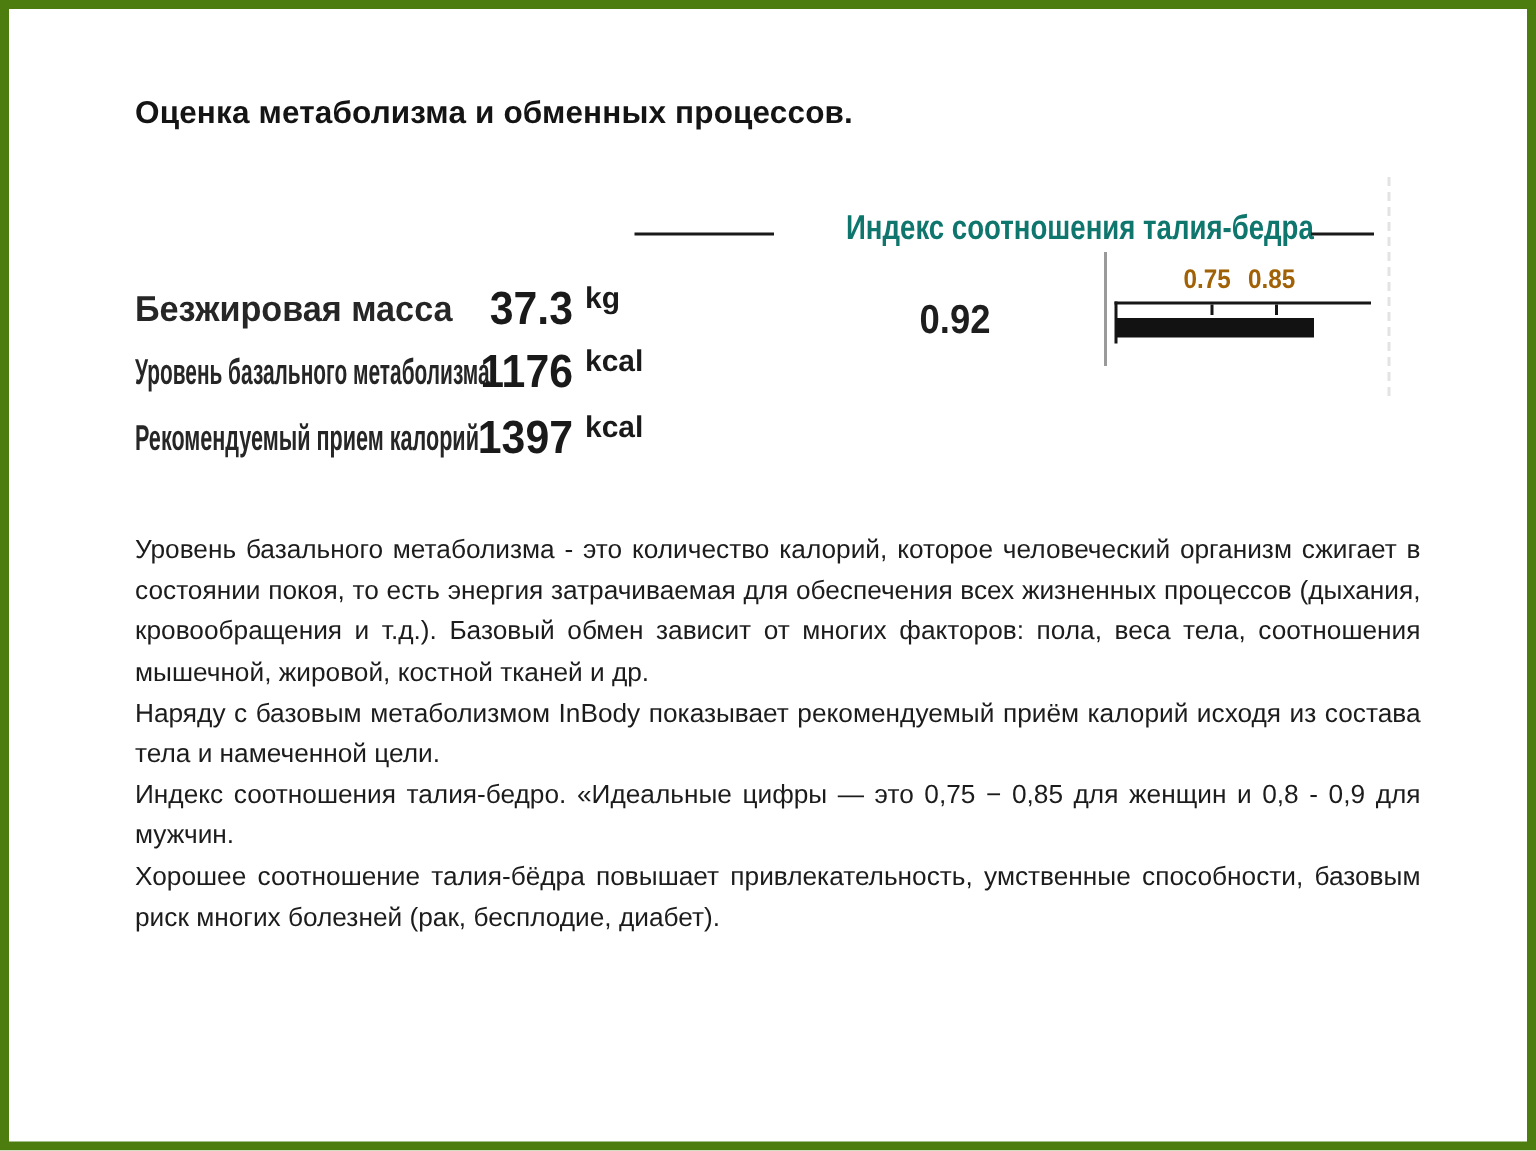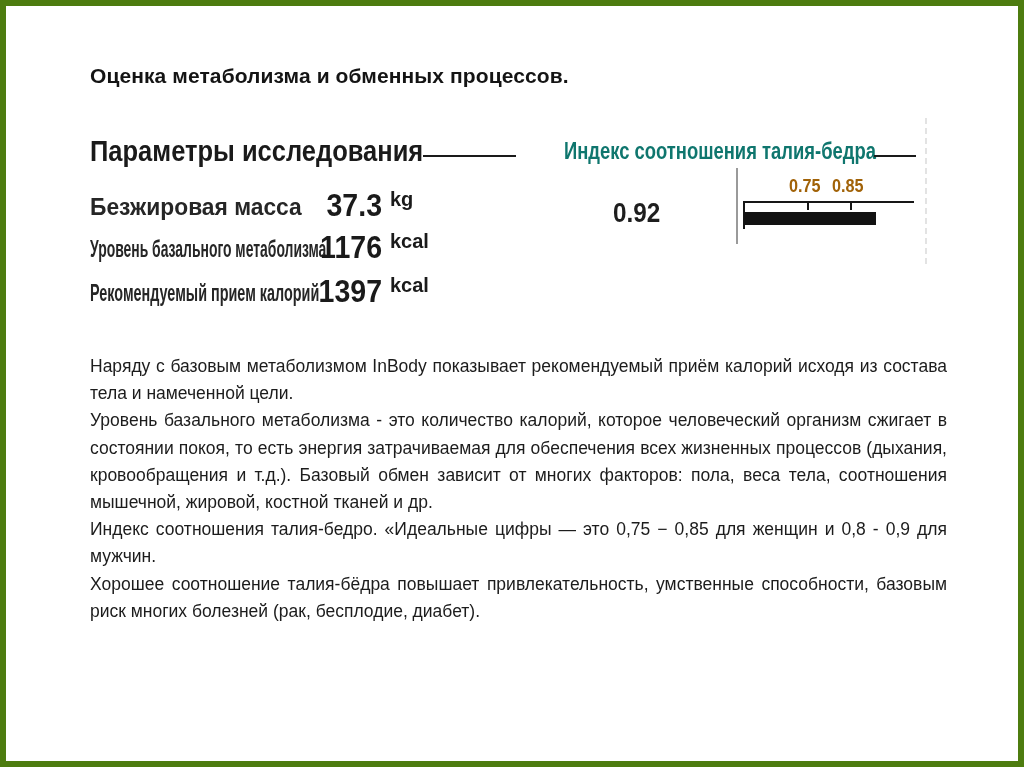--- a/index.html
+++ b/index.html
@@ -76,23 +76,20 @@
   }
   .body-text p{margin:0;}
 </style>
 </head>
 <body>
 
 <div class="canvas">
 
   <div class="slide-title">Оценка метаболизма и обменных процессов.</div>
 
-  <div class="params-heading">
-    <span class="cond sx85">Параметры исследования</span>
-  </div>
   <div class="h-rule rule-params"></div>
 
   <div class="param-row" style="top:184px;">
     <span class="p-label"><span class="cond sx95">Безжировая масса</span></span>
     <span class="p-value">
       <span class="p-num">37.3</span>
       <span class="p-unit">kg</span>
     </span>
   </div>
 
@@ -129,19 +126,19 @@
     <span class="cond sx90">0.85</span>
   </div>
   <div class="whr-axis"></div>
   <div class="whr-axis-drop"></div>
   <div class="whr-tick tick-075"></div>
   <div class="whr-tick tick-085"></div>
   <div class="whr-bar"></div>
   <div class="scan-edge"></div>
 
   <div class="body-text">
+    <p>Уровень базального метаболизма - это количество калорий, которое человеческий организм сжигает в состоянии покоя, то есть энергия затрачиваемая для обеспечения всех жизненных процессов (дыхания, кровообращения и т.д.). Базовый обмен зависит от многих факторов: пола, веса тела, соотношения мышечной, жировой, костной тканей и др.</p>
     <p>Наряду с базовым метаболизмом InBody показывает рекомендуемый приём калорий исходя из состава тела и намеченной цели.</p>
-    <p>Уровень базального метаболизма - это количество калорий, которое человеческий организм сжигает в состоянии покоя, то есть энергия затрачиваемая для обеспечения всех жизненных процессов (дыхания, кровообращения и т.д.). Базовый обмен зависит от многих факторов: пола, веса тела, соотношения мышечной, жировой, костной тканей и др.</p>
     <p>Индекс соотношения талия-бедро. «Идеальные цифры — это 0,75 − 0,85 для женщин и 0,8 - 0,9 для мужчин.</p>
     <p>Хорошее соотношение талия-бёдра повышает привлекательность, умственные способности, базовым риск многих болезней (рак, бесплодие, диабет).</p>
   </div>
 
 </div>
 
 </body></html>

